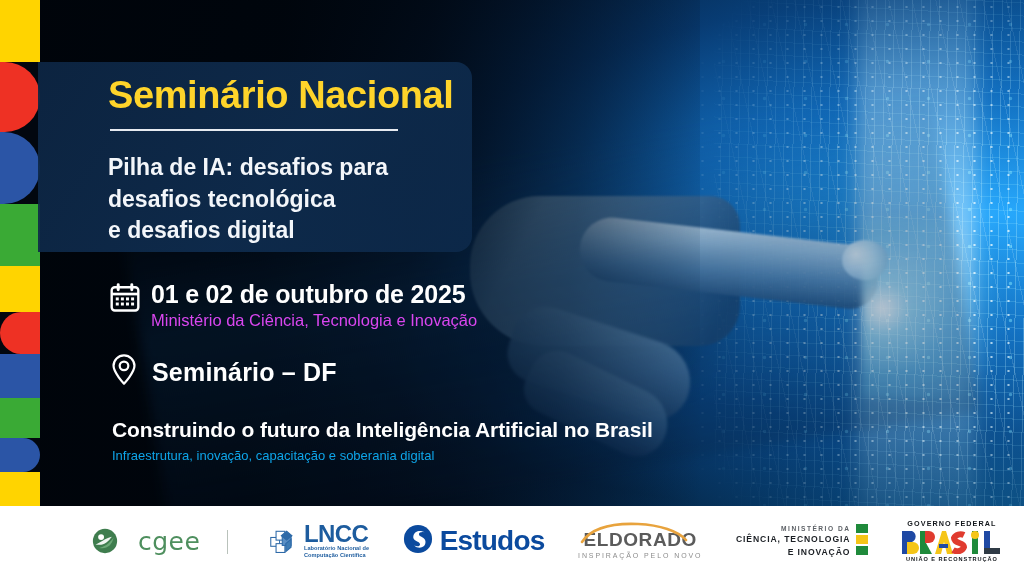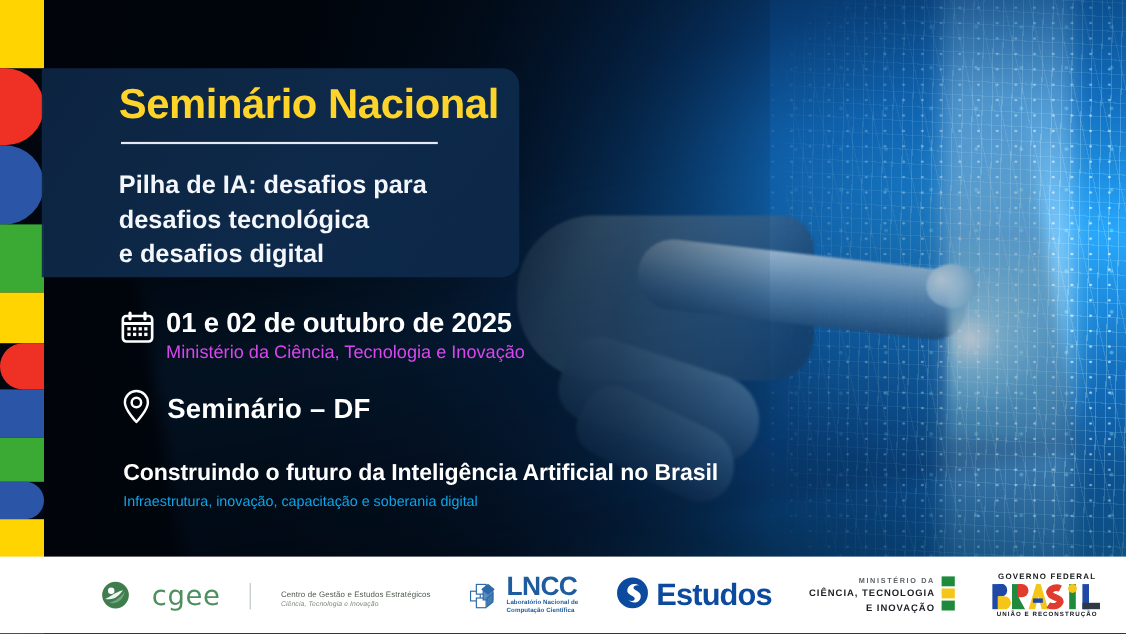--- a/index.html
+++ b/index.html
@@ -248,24 +248,20 @@
         <span class="cgee-mark">
           <svg width="26" height="26" viewBox="0 0 30 30">
             <circle cx="15" cy="15" r="14" fill="#3f7d4e"></circle>
             <path d="M4 19c6-2 10-7 19-9-5 6-9 11-19 9z" fill="#ffffff" opacity=".92"></path>
             <path d="M8 23c6-1 12-5 17-12-2 9-8 14-17 12z" fill="#74b07f" opacity=".85"></path>
             <circle cx="10.5" cy="10.5" r="3.4" fill="#ffffff"></circle>
           </svg>
         </span>
         <span class="cgee-word">cgee</span>
         <span class="cgee-div"></span>
-        <span>
-          <div class="cgee-tx1">Centro de Gestão e Estudos Estratégicos</div>
-          <div class="cgee-tx2">Ciência, Tecnologia e Inovação</div>
-        </span>
       </div>
 
       <div class="lncc">
         <span class="lncc-mark">
           <svg width="30" height="30" viewBox="0 0 34 34" fill="#ffffff" stroke="#2e6aa8" stroke-width="1.2">
             <rect x="2" y="13" width="10" height="10"></rect>
             <rect x="8" y="6" width="10" height="10"></rect>
             <rect x="8" y="20" width="10" height="10"></rect>
             <rect x="15" y="12" width="10" height="10" fill="#5b8fc4"></rect>
             <path d="M14 11l6-5 6 5-6 5z" fill="#2e6aa8"></path>
@@ -282,20 +278,29 @@
       <div class="serpro">
         <span>
           <svg width="30" height="30" viewBox="0 0 32 32">
             <circle cx="16" cy="16" r="15" fill="#0b4a9e"></circle>
             <path d="M23 9c-4-3-11-2-12 4 -1 5 6 5 7 8 1 2-2 4-6 2 4 4 12 3 12-4 0-5-7-5-7-8 0-2 3-3 6-2z" fill="#ffffff"></path>
           </svg>
         </span>
         <span class="serpro-word">Estudos</span>
       </div>
 
+      <div class="eldo">
+        <span class="eldo-arc">
+          <svg width="108" height="22" viewBox="0 0 108 22">
+            <path d="M2 20C12 5 34 1 58 2c22 1 40 7 48 16" fill="none" stroke="#e8a33d" stroke-width="2.6" stroke-linecap="round"></path>
+          </svg>
+        </span>
+        <span class="eldo-word">ELDORADO</span>
+        <span class="eldo-sub">INSPIRAÇÃO PELO NOVO</span>
+      </div>
 
       <div class="mcti">
         <span class="mcti-tx">
           <div class="mcti-l1">MINISTÉRIO DA</div>
           <div class="mcti-l2">CIÊNCIA, TECNOLOGIA</div>
           <div class="mcti-l2">E INOVAÇÃO</div>
         </span>
         <span class="mcti-bars">
           <i style="background:#1f8a3b"></i>
           <i style="background:#f5c518"></i>

